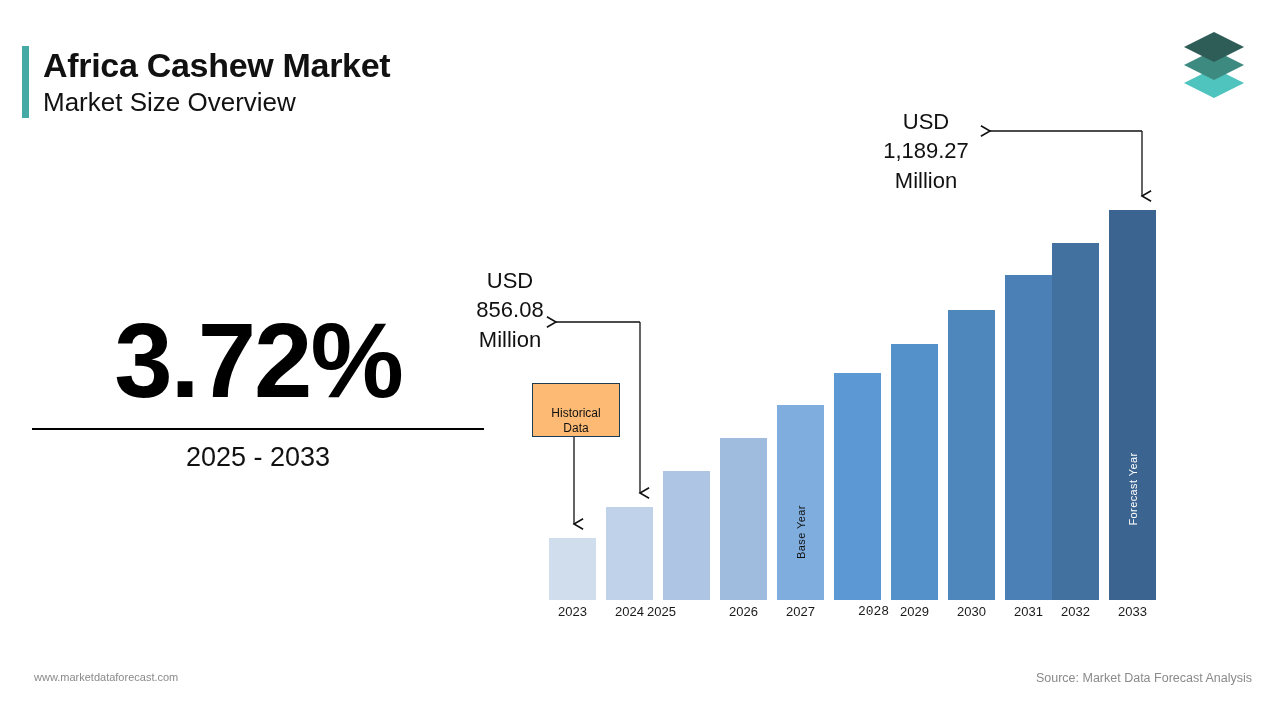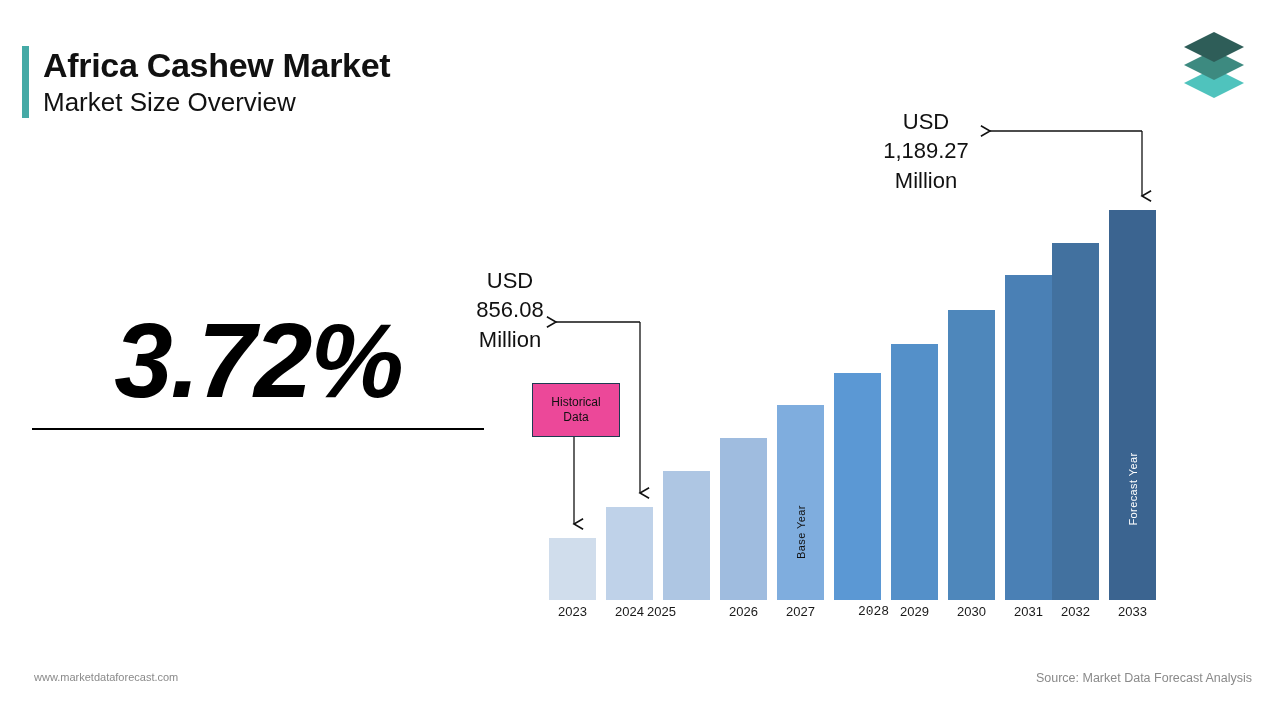--- a/index.html
+++ b/index.html
@@ -65,21 +65,20 @@
     top: 306px;
     width: 452px;
     text-align: center;
   }
   #cagr-value {
     font-size: 105px;
     font-weight: bold;
     line-height: 1.05;
     letter-spacing: -2px;
     color: #000000;
-    font-style: italic;
   }
   #cagr-rule {
     height: 2px;
     background: #000000;
     margin: 12px 0 8px 0;
     width: 100%;
   }
   #cagr-caption {
     font-size: 27px;
     line-height: 1.45;
@@ -134,23 +133,23 @@
     top: 107px;
     width: 116px;
   }
   #historical-box {
     position: absolute;
     left: 532px;
     top: 383px;
     width: 86px;
     height: 52px;
     border: 1px solid #1d3b52;
-    background: #ec4899;
+    background: #fdba74;
     display: flex;
-    align-items: center;
+    align-items: flex-end;
     justify-content: center;
     text-align: center;
     font-size: 12px;
     line-height: 1.25;
     color: #111111;
   }
 
   
   #footer-left {
     position: absolute;
@@ -183,20 +182,21 @@
     <polygon points="46,40 76,55 46,70 16,55" fill="#4fc3bd"></polygon>
     <polygon points="46,22 76,37 46,52 16,37" fill="#3d8a80"></polygon>
     <polygon points="46,4 76,19 46,34 16,19" fill="#2e5d58"></polygon>
   </svg>
 </div>
 
 <div id="cagr-block">
   <div id="cagr-value">3.72%</div>
   <div id="cagr-rule"></div>
   <div id="cagr-caption">
+    <div>2025 - 2033</div>
   </div>
 </div>
 
 <div id="bars-layer">
     <div class="bar" style="left: 549px; width: 47px; height: 62px; background: rgb(208, 221, 236);"></div>
     <div class="tick-label" style="left: 549px; width: 47px;">2023</div>
     <div class="bar" style="left: 606px; width: 47px; height: 93px; background: rgb(191, 210, 233);"></div>
     <div class="tick-label" style="left: 606px; width: 47px;">2024</div>
     <div class="bar" style="left: 663px; width: 47px; height: 129px; background: rgb(174, 198, 227);"></div>
     <div class="tick-label" style="left: 638px; width: 47px;">2025</div>

